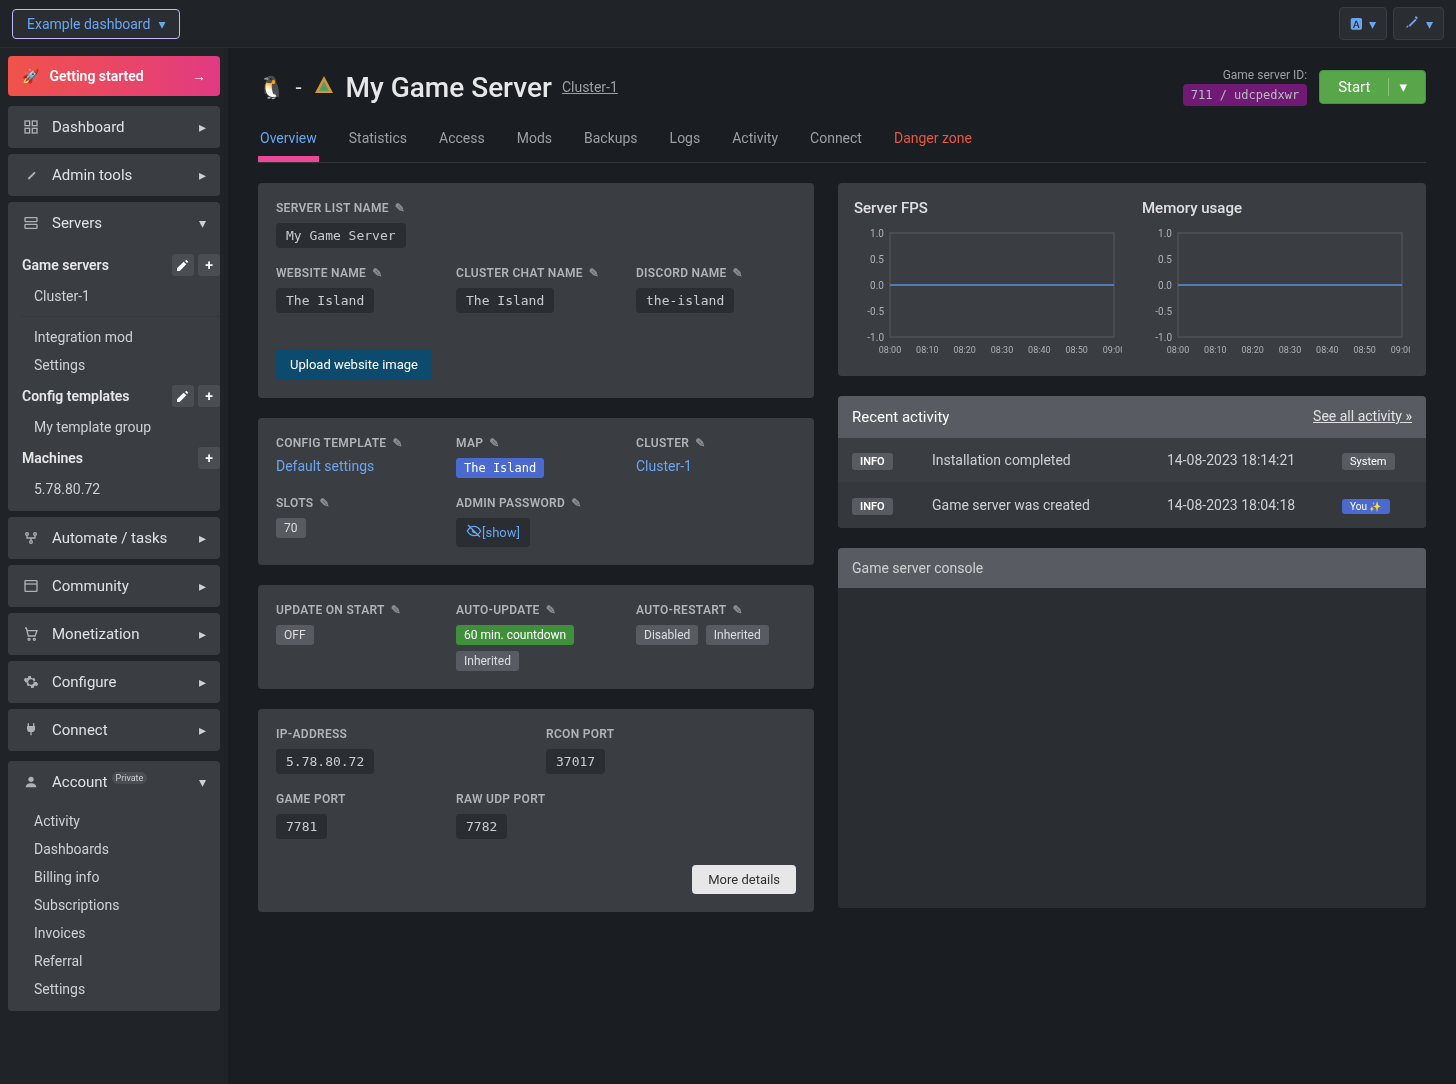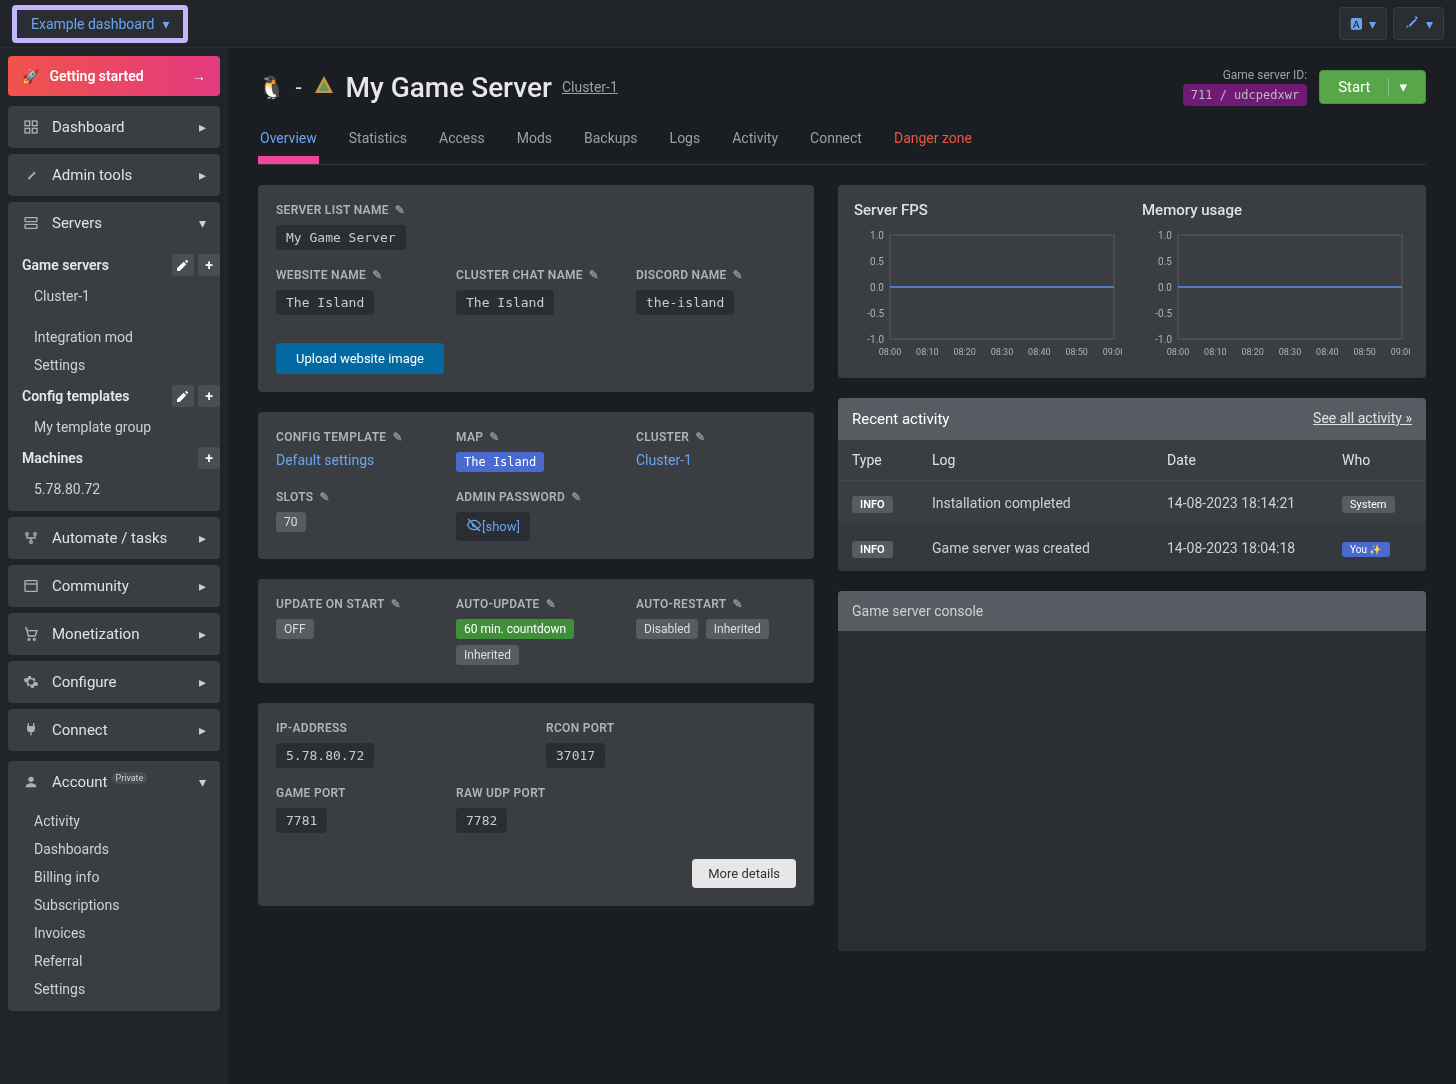--- a/index.html
+++ b/index.html
@@ -1,20 +1,20 @@
 <!DOCTYPE html>
 <html><head>
 <meta charset="utf-8">
 <style>
 * { margin: 0; padding: 0; box-sizing: border-box; font-family: -apple-system, BlinkMacSystemFont, "Segoe UI", Roboto, sans-serif; }
 body { background: #1a1d21; color: #cfd0d1; font-size: 14px; overflow-x: hidden; width: 1456px; height: 1084px; }
 
 .topbar { height: 48px; background: #202428; border-bottom: 1px solid #2a2e33; display: flex; align-items: center; padding: 0 12px; justify-content: space-between; }
 .topbar-left { display: flex; align-items: center; }
-.dashboard-selector { background: #2a2e33; border: 5px solid #c4b5fd; color: #6aa5f0; padding: 6px 14px; border-radius: 4px; display: flex; align-items: center; gap: 8px; cursor: pointer; font-size: 14px; }
+.dashboard-selector { background: #2a2e33; border: 1px solid #c4b5fd; color: #6aa5f0; padding: 6px 14px; border-radius: 4px; display: flex; align-items: center; gap: 8px; cursor: pointer; font-size: 14px; }
 .topbar-right { display: flex; gap: 6px; }
 .topbar-btn { background: #2a2e33; border: 1px solid #3a3e43; color: #9aa0a6; padding: 6px 10px; border-radius: 4px; display: flex; align-items: center; gap: 6px; cursor: pointer; }
 .topbar-btn.accent { color: #6aa5f0; }
 
 .layout { display: flex; height: calc(100% - 48px); }
 .sidebar { width: 228px; background: #202428; padding: 8px; overflow-y: auto; }
 .getting-started { background: linear-gradient(90deg, #f0534a, #e23a82); color: #fff; font-weight: 600; padding: 12px 14px; border-radius: 4px; margin-bottom: 10px; display: flex; align-items: center; gap: 10px; cursor: pointer; }
 .nav-group { background: #3a3e43; margin-bottom: 6px; border-radius: 4px; padding: 12px 14px; display: flex; align-items: center; justify-content: space-between; cursor: pointer; }
 .nav-group-left { display: flex; align-items: center; gap: 12px; }
 .nav-group .icon-slot { width: 18px; display: flex; justify-content: center; color: #aeb1b5; }
@@ -35,40 +35,40 @@
 .page-title { font-size: 28px; font-weight: 500; color: #e7e7e7; }
 .cluster-link { color: #9aa0a6; text-decoration: underline; font-size: 14px; cursor: pointer; }
 .page-header-right { display: flex; align-items: center; gap: 12px; }
 .gsid-block { text-align: right; font-size: 12px; color: #9aa0a6; }
 .gsid-value { background: #701a75; color: #b8bcc0; padding: 4px 8px; border-radius: 4px; font-family: monospace; font-size: 12px; display: inline-block; margin-top: 2px; }
 .start-btn { background: #57a64a; color: #fff; border: 1px solid #4a9140; padding: 7px 18px; border-radius: 4px; font-size: 15px; display: flex; align-items: center; gap: 18px; cursor: pointer; }
 .start-btn .dd { border-left: 1px solid rgba(255,255,255,0.3); padding-left: 10px; }
 
 .tabs { display: flex; gap: 28px; border-bottom: 1px solid #34383d; margin-bottom: 20px; }
 .tab { padding: 10px 2px; color: #9aa0a6; cursor: pointer; font-size: 14px; }
-.tab.active { color: #6aa5f0; border-bottom: 8px solid #ec4899; }
+.tab.active { color: #6aa5f0; border-bottom: 6px solid #ec4899; }
 .tab.danger { color: #e55a43; }
 
 .content-grid { display: flex; gap: 24px; }
 .col-left { width: 556px; display: flex; flex-direction: column; gap: 20px; }
 .col-right { flex: 1; display: flex; flex-direction: column; gap: 20px; }
 
 .card { background: #3a3e43; border-radius: 4px; padding: 18px; }
 .field-row { display: flex; gap: 20px; margin-bottom: 18px; }
 .field-row:last-child { margin-bottom: 0; }
 .field { flex: 1; }
 .field-label { font-size: 12px; color: #b0b3b7; font-weight: 600; letter-spacing: 0.3px; margin-bottom: 8px; display: flex; align-items: center; gap: 6px; }
 .edit-icon { color: #8a8e93; cursor: pointer; }
 .mono-value { background: #2a2e33; color: #c9cccf; padding: 5px 10px; border-radius: 4px; font-family: monospace; font-size: 13px; display: inline-block; }
 .badge-map { background: #4a6ad0; color: #fff; padding: 3px 8px; border-radius: 3px; font-size: 12px; font-family: monospace; display: inline-block; }
 .link-text { color: #6aa5f0; cursor: pointer; }
 .badge-gray { background: #585c62; color: #ddd; padding: 3px 8px; border-radius: 3px; font-size: 12px; display: inline-block; margin-right: 4px; }
 .badge-green { background: #3f8f3b; color: #fff; padding: 3px 8px; border-radius: 3px; font-size: 12px; display: inline-block; margin-right: 4px; }
 .show-pw { background: #2a2e33; color: #6aa5f0; padding: 5px 10px; border-radius: 4px; font-size: 13px; display: inline-flex; align-items: center; cursor: pointer; }
-.upload-btn { background: #0369a1; color: #fff; padding: 8px 20px; border-radius: 4px; font-size: 13px; cursor: pointer; display: inline-block; margin-top: 10px; }
+.upload-btn { background: #0c4a6e; color: #fff; padding: 8px 14px; border-radius: 4px; font-size: 13px; cursor: pointer; display: inline-block; margin-top: 18px; }
 .more-details { background: #e7e7e7; color: #333; padding: 7px 16px; border-radius: 4px; font-size: 13px; cursor: pointer; float: right; margin-top: 8px; }
 
 .charts-card { background: #3a3e43; border-radius: 4px; padding: 16px; display: flex; gap: 20px; }
 .chart-block { flex: 1; }
 .chart-title { font-size: 15px; color: #e0e0e0; margin-bottom: 10px; font-weight: 500; }
 .chart-svg { width: 100%; height: 130px; }
 
 .activity-card { background: #3a3e43; border-radius: 4px; overflow: hidden; }
 .activity-header { background: #585c62; padding: 12px 14px; display: flex; justify-content: space-between; align-items: flex-start; }
 .activity-title { color: #fff; font-size: 15px; }
@@ -520,26 +520,20 @@
                 <path d="M32 58 L69.33333333333333 58 L106.66666666666666 58 L144 58 L181.33333333333331 58 L218.66666666666669 58 L256 58 " stroke="#5a8fe0" stroke-width="1.5" fill="none"></path>
               </svg>
           </div>
         </div>
 
         <div class="activity-card">
           <div class="activity-header">
             <span class="activity-title">Recent activity</span>
             <span class="see-all">See all activity »</span>
           </div>
-          <div class="activity-table-header">
-            <div class="col-type">Type</div>
-            <div class="col-log">Log</div>
-            <div class="col-date">Date</div>
-            <div class="col-who">Who</div>
-          </div>
           <div id="activity-rows">
               <div class="activity-row">
                 <div class="col-type"><span class="badge-info">INFO</span></div>
                 <div class="col-log">Installation completed</div>
                 <div class="col-date">14-08-2023 18:14:21</div>
                 <div class="col-who"><span class="badge-system">System</span></div>
               </div>
               <div class="activity-row">
                 <div class="col-type"><span class="badge-info">INFO</span></div>
                 <div class="col-log">Game server was created</div>

